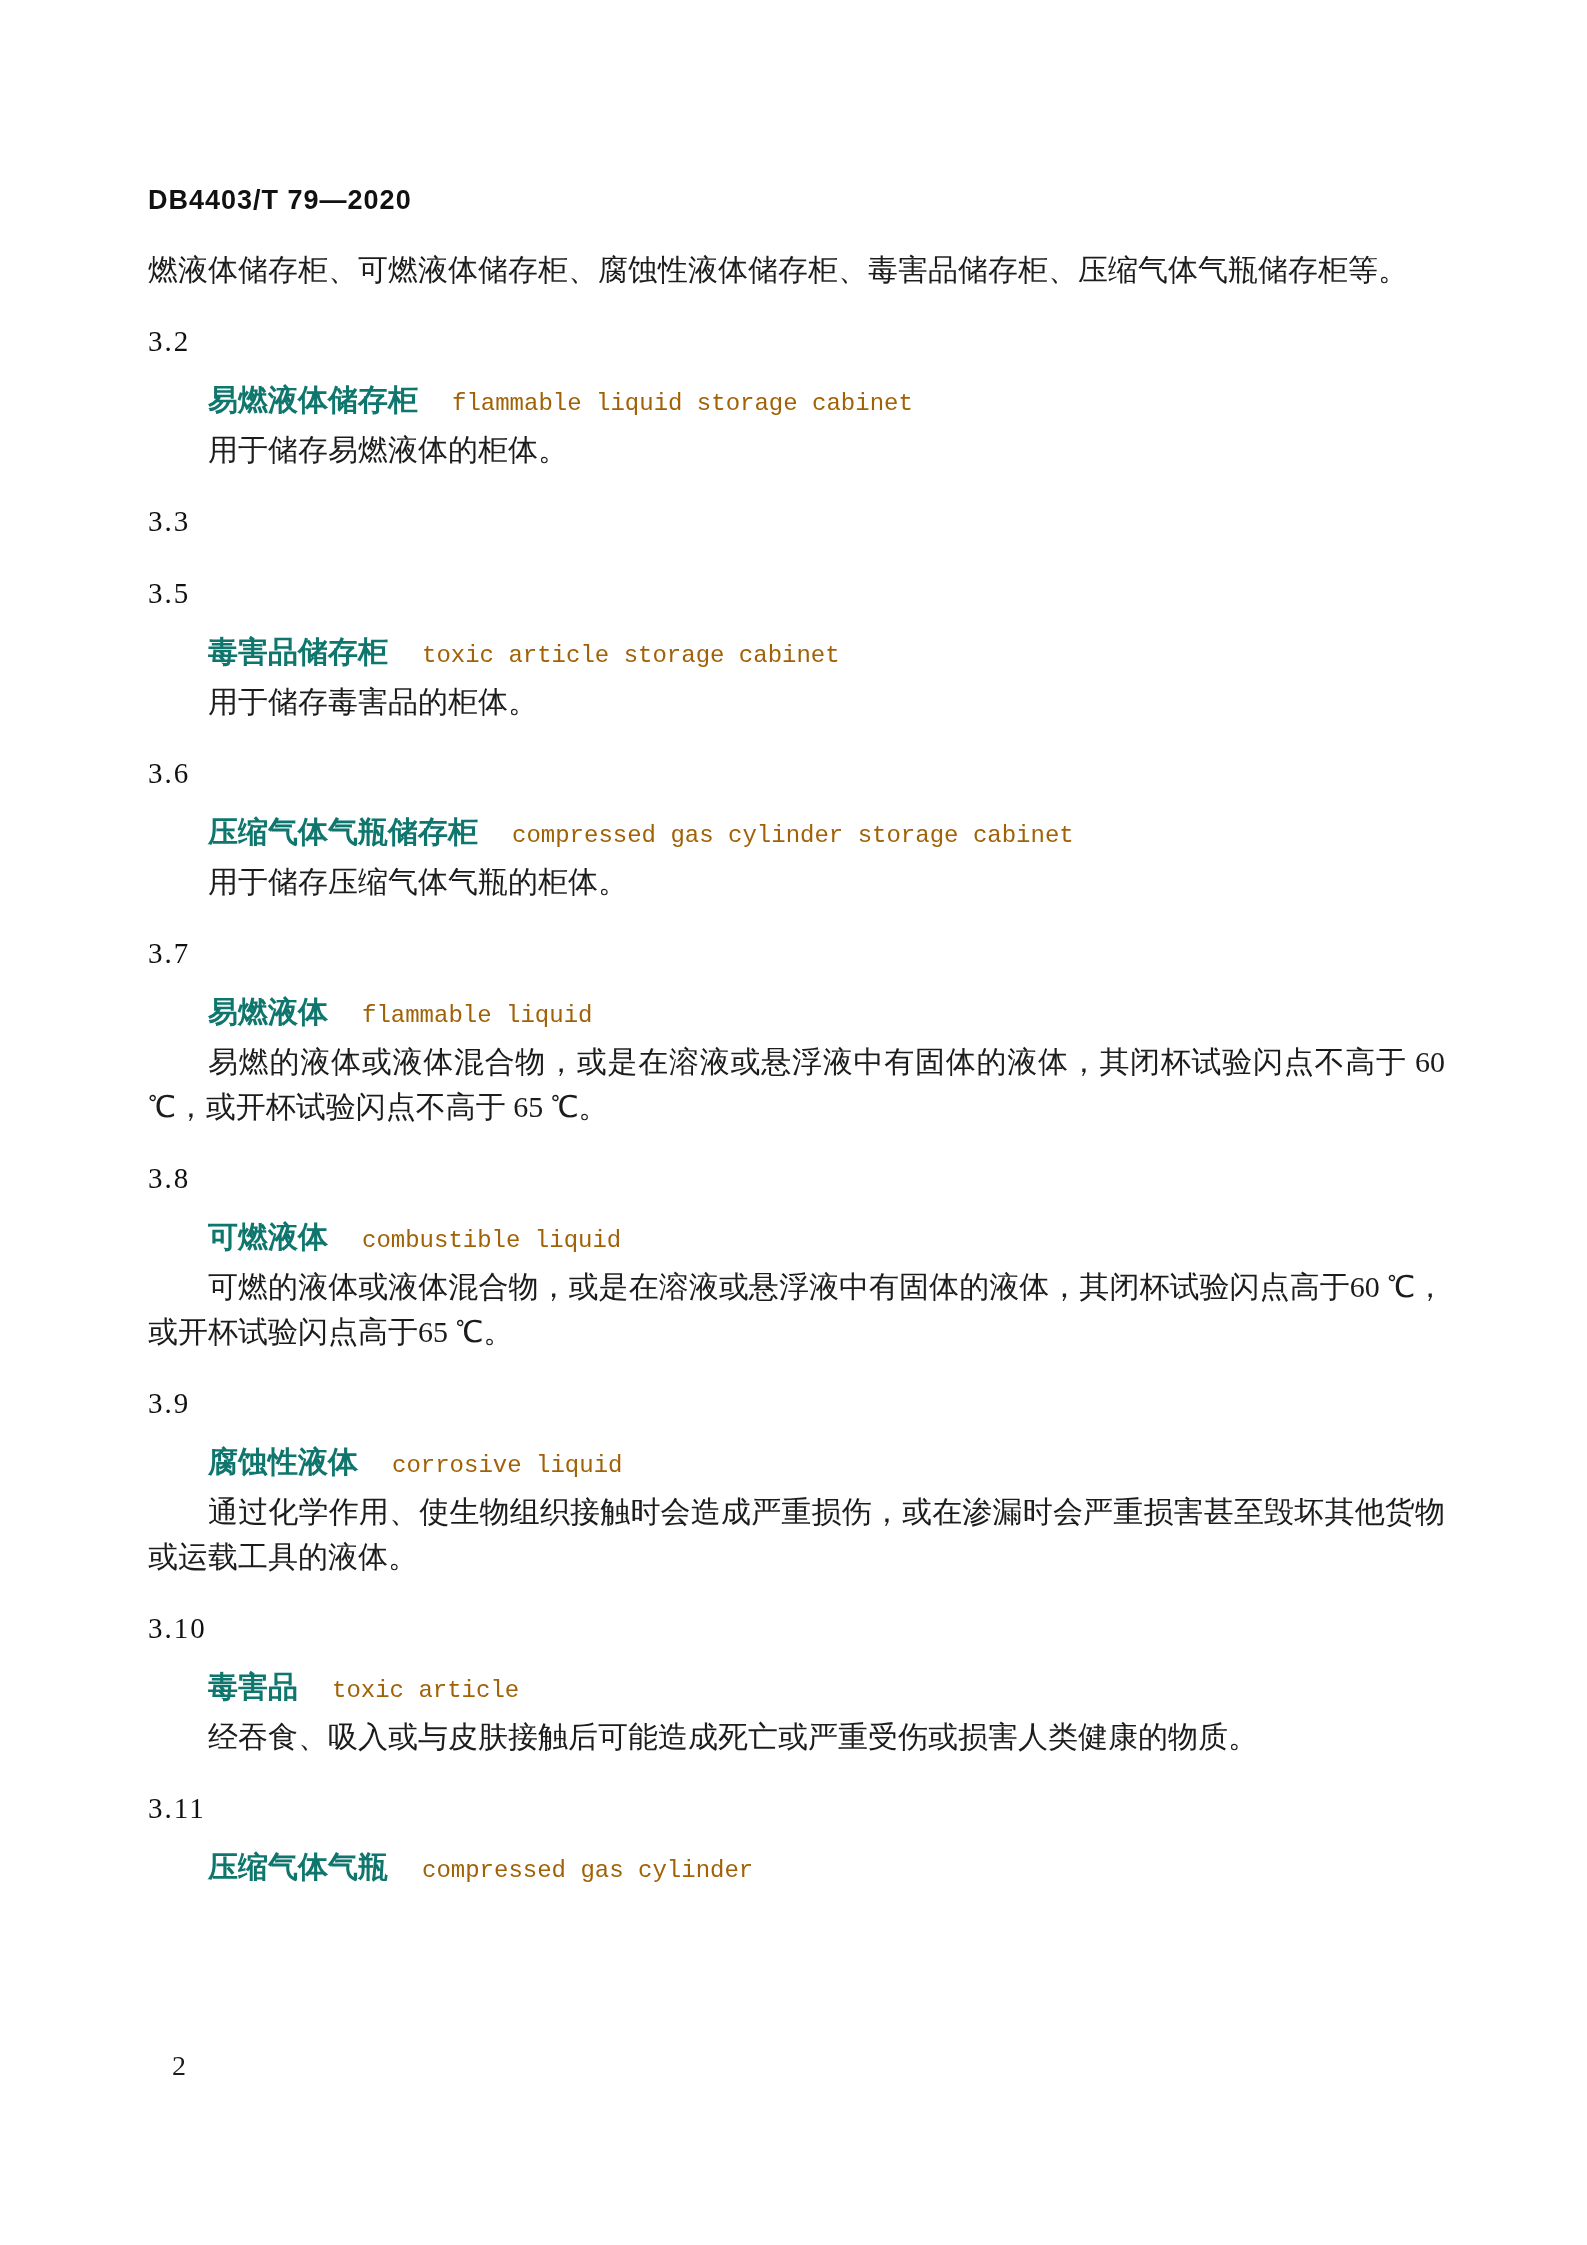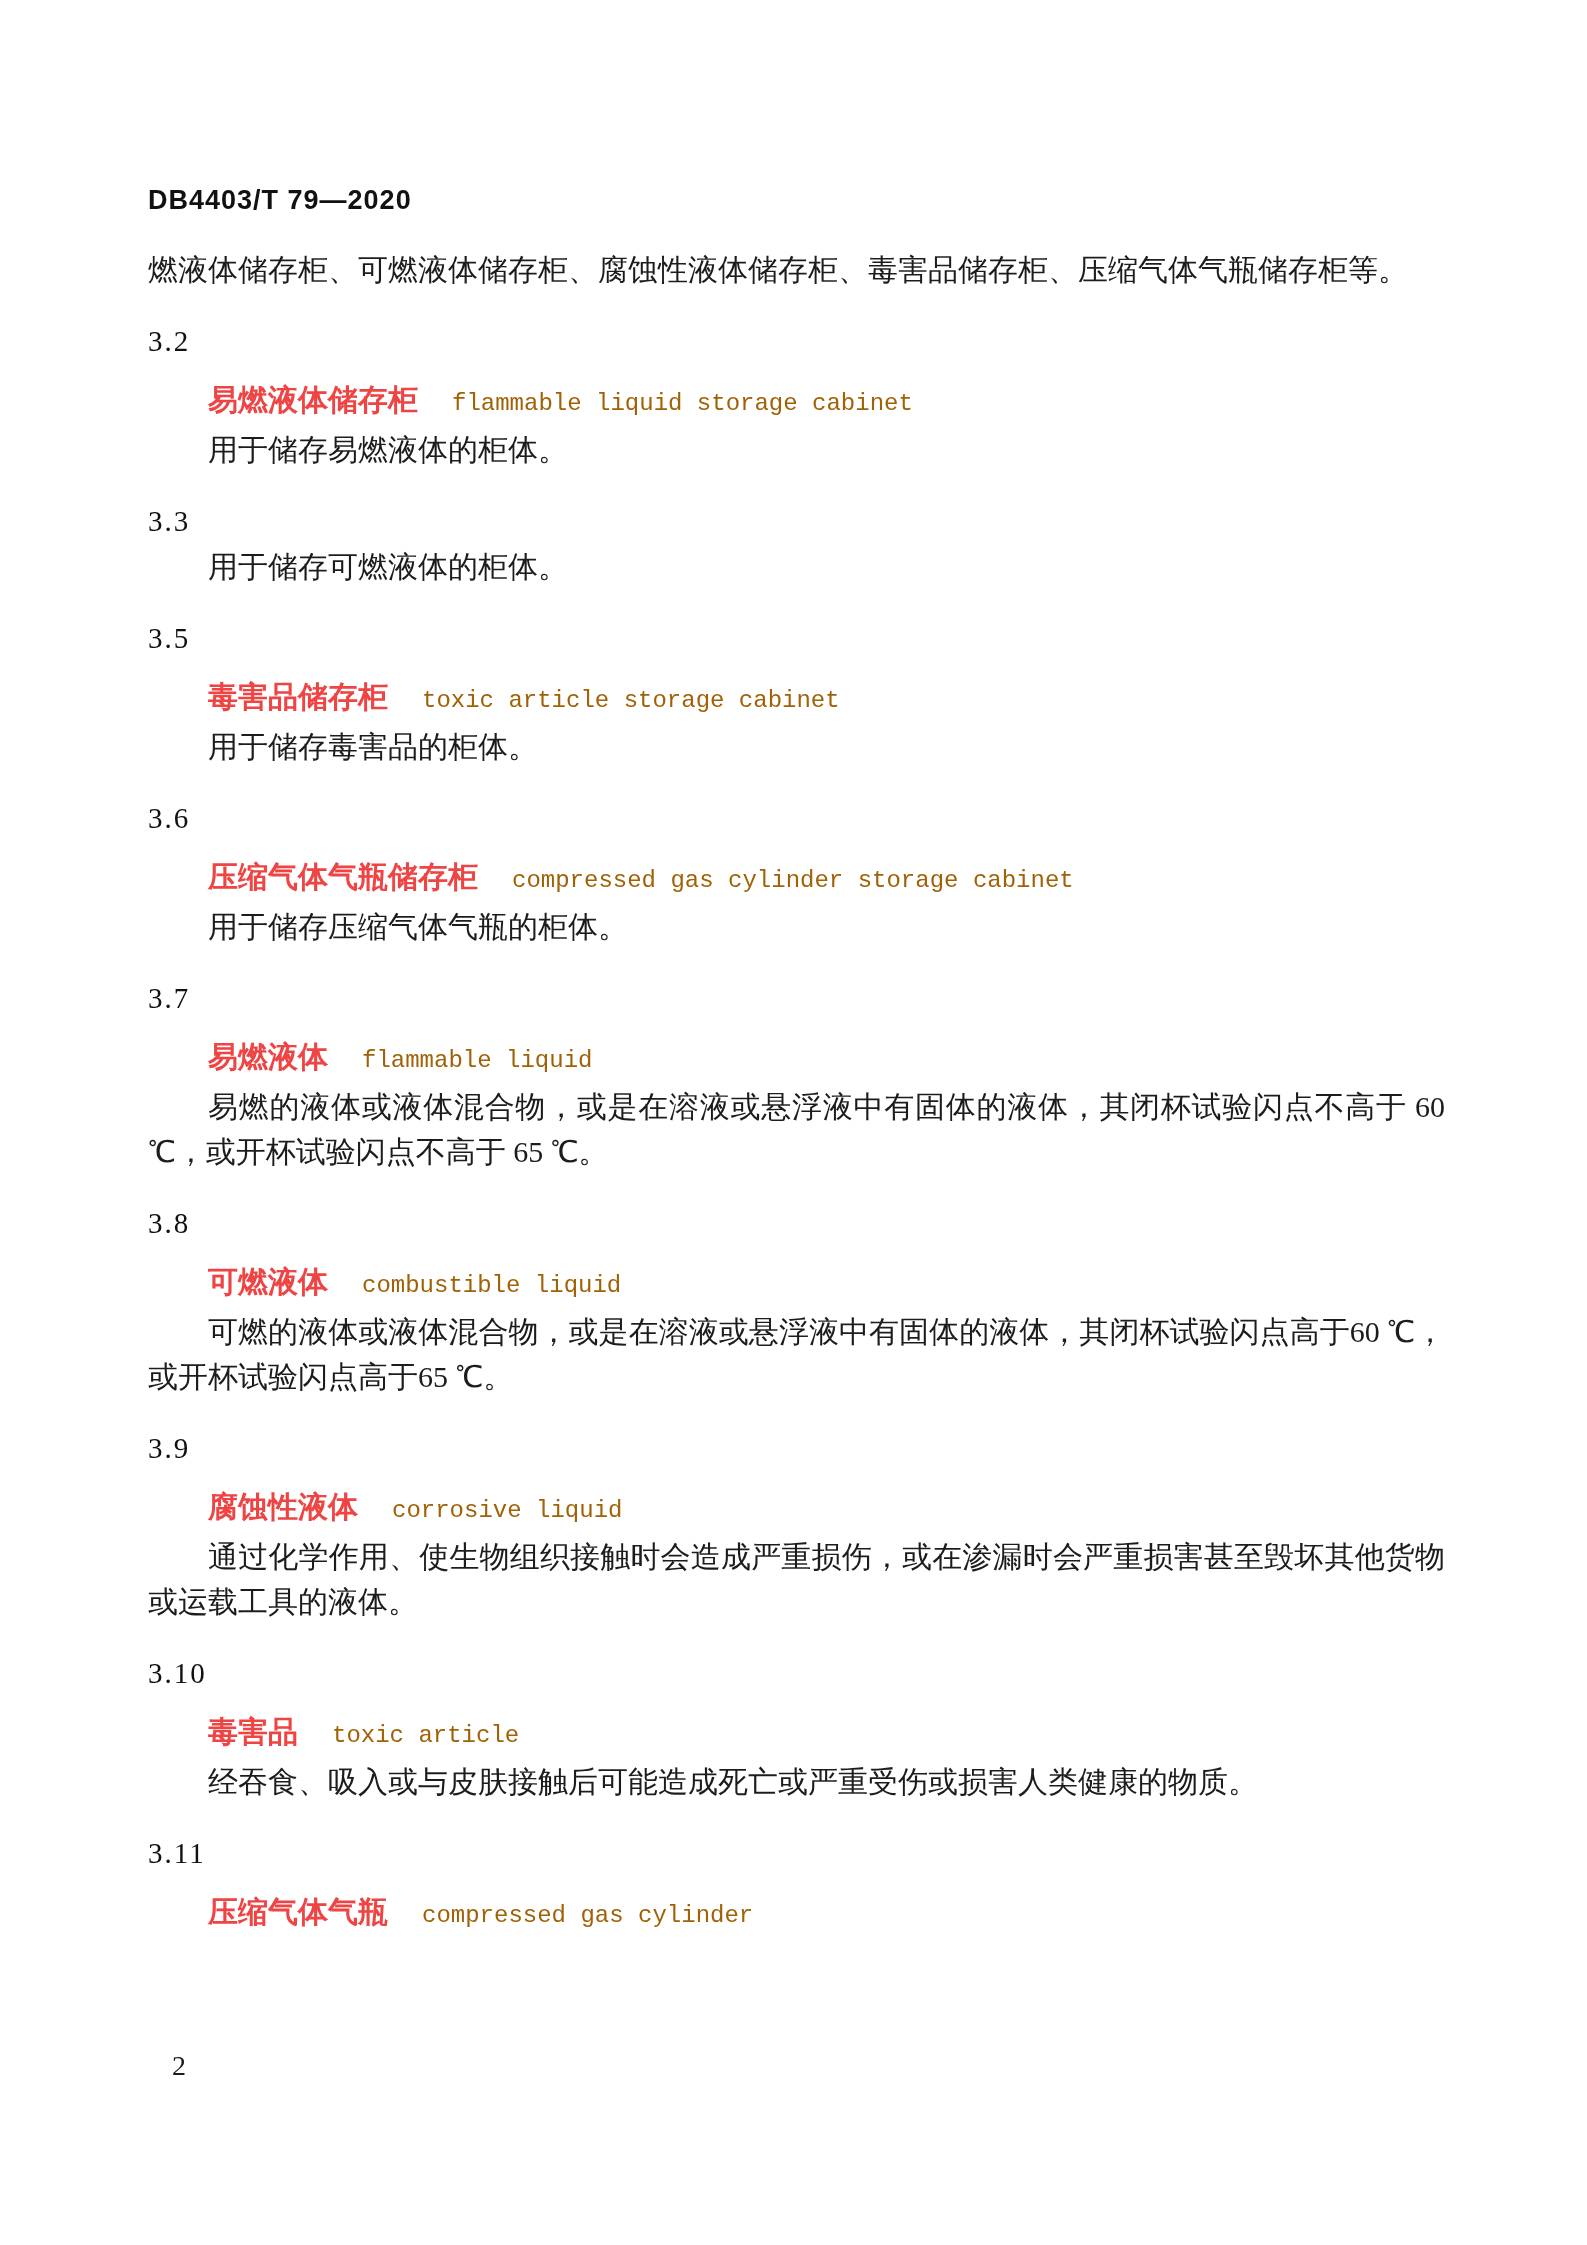--- a/index.html
+++ b/index.html
@@ -46,21 +46,21 @@
   .term-line {
     margin-top: 13px;
     padding-left: 60px;
     line-height: 45px;
     white-space: nowrap;
   }
   .term-zh {
     font-family: "Liberation Sans", sans-serif;
     font-size: 30px;
     font-weight: bold;
-    color: #ef4444;
+    color: #0f766e;
   }
   .term-en {
     font-family: Liberation Mono, monospace;
     font-size: 24px;
     margin-left: 30px;
     color: #a16207;
   }
   .definition {
     font-size: 30px;
     line-height: 45px;
@@ -91,21 +91,20 @@
       <div class="sec-num">3.2</div>
       <div class="term-line">
         <span class="term-zh">易燃液体储存柜</span>
         <span class="term-en">flammable liquid storage cabinet</span>
       </div>
       <p class="definition">用于储存易燃液体的柜体。</p>
     </section>
 
     <section>
       <div class="sec-num">3.3</div>
-      <p class="definition">用于储存可燃液体的柜体。</p>
     </section>
 
 
     <section>
       <div class="sec-num">3.5</div>
       <div class="term-line">
         <span class="term-zh">毒害品储存柜</span>
         <span class="term-en">toxic article storage cabinet</span>
       </div>
       <p class="definition">用于储存毒害品的柜体。</p>

